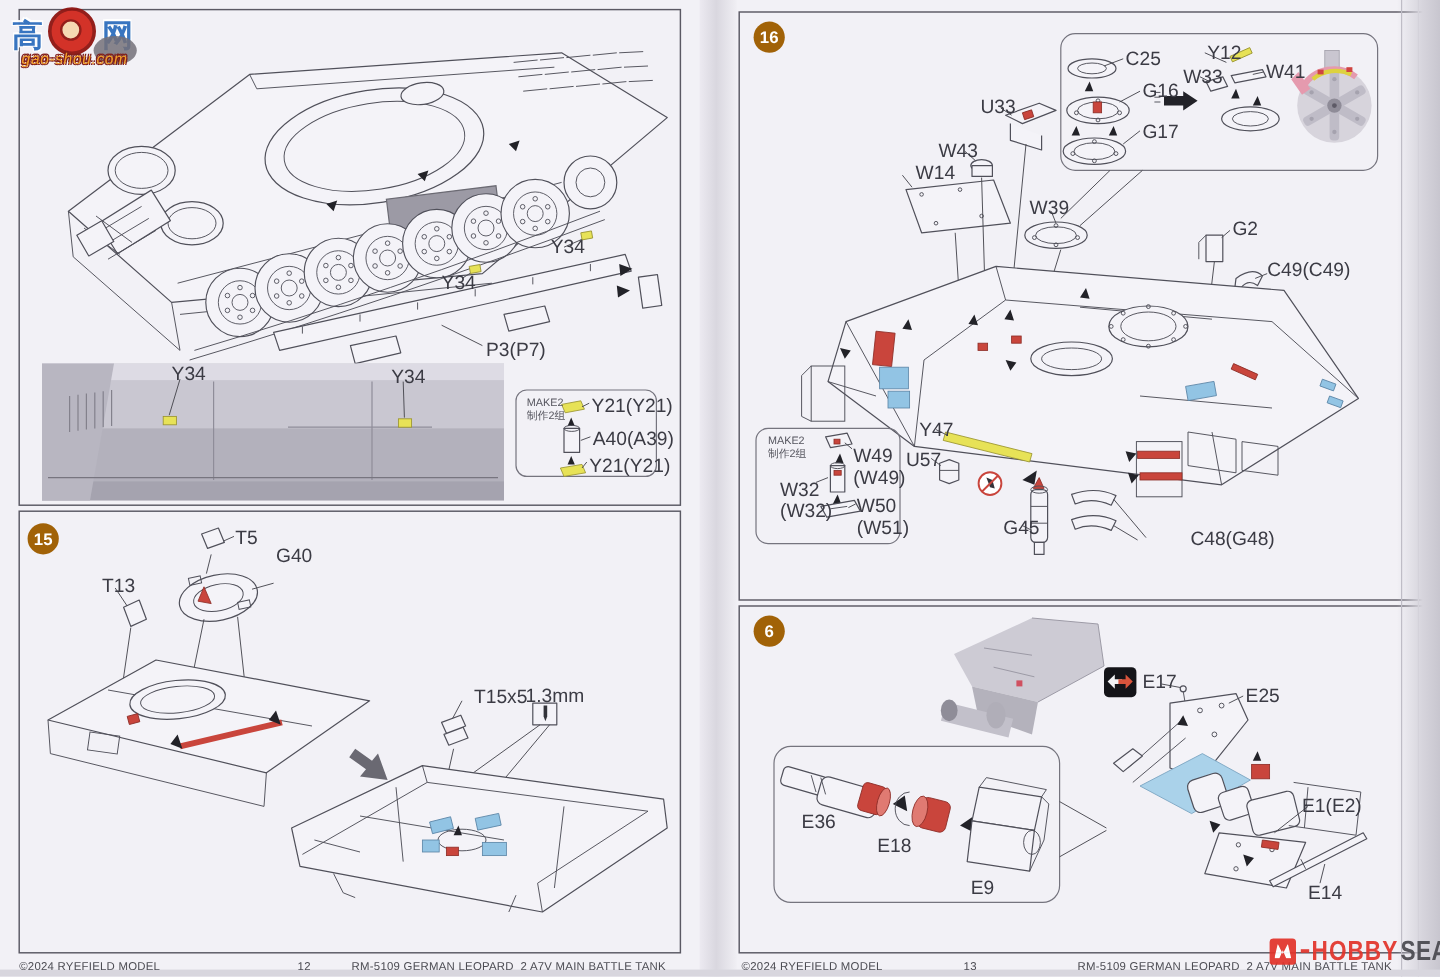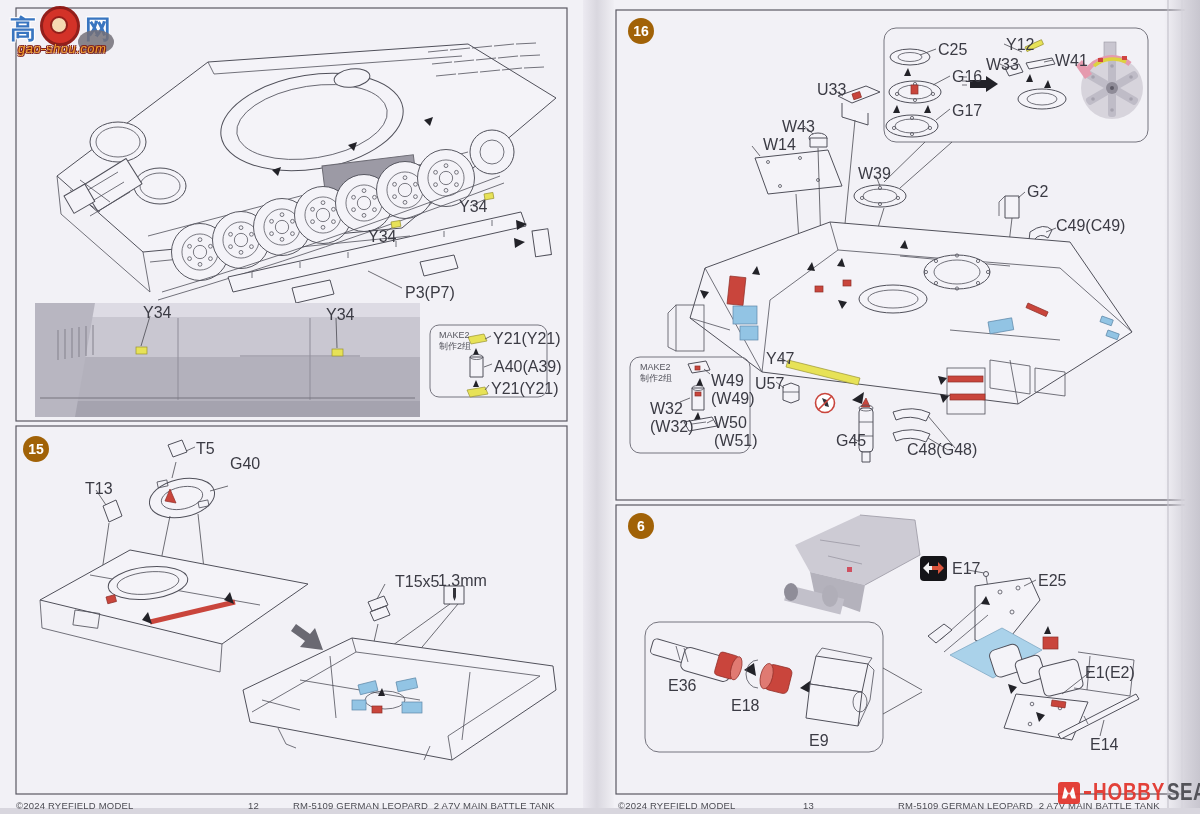--- a/index.html
+++ b/index.html
@@ -485,21 +485,21 @@
 <span class="ttl" style="left:640px;top:373px">制作2组</span>
 <span class="lbl" style="left:711px;top:372px">W49
 (W49)</span>
 <span class="lbl" style="left:650px;top:400px">W32
 (W32)</span>
 <span class="lbl" style="left:714px;top:414px">W50
 (W51)</span>
 <span class="lbl" style="left:766px;top:350px">Y47</span>
 <span class="lbl" style="left:755px;top:375px">U57</span>
 <span class="lbl" style="left:836px;top:432px">G45</span>
-<span class="lbl" style="left:907px;top:441px">C48(G48)</span>
+<span class="lbl" style="left:992px;top:441px">C48(G48)</span>
 
 <span class="lbl" style="left:952px;top:560px">E17</span>
 <span class="lbl" style="left:1038px;top:572px">E25</span>
 <span class="lbl" style="left:668px;top:677px">E36</span>
 <span class="lbl" style="left:731px;top:697px">E18</span>
 <span class="lbl" style="left:809px;top:732px">E9</span>
 <span class="lbl" style="left:1085px;top:664px">E1(E2)</span>
 <span class="lbl" style="left:1090px;top:736px">E14</span>
 
 <span class="foot" style="left:16px">©2024 RYEFIELD MODEL</span>

